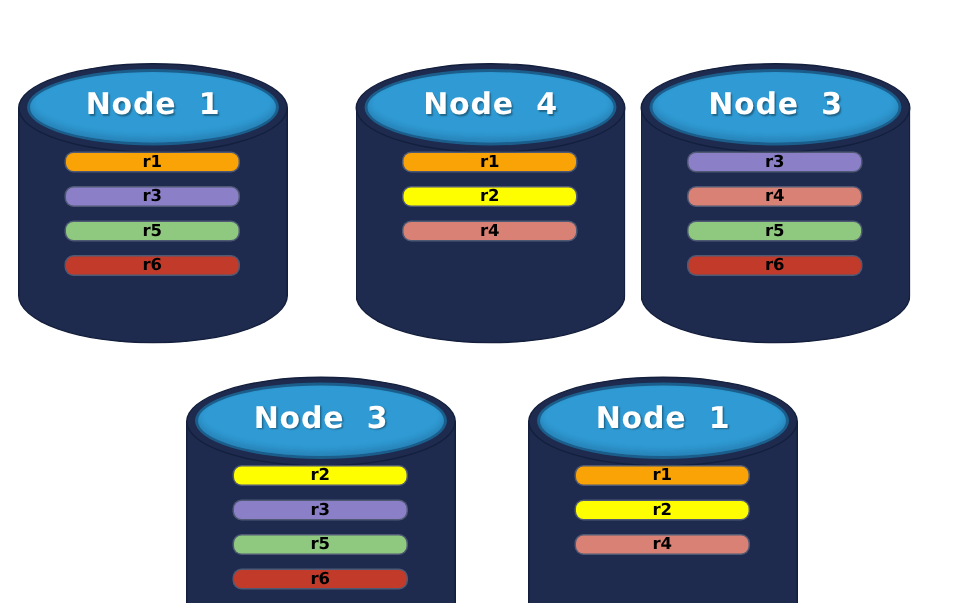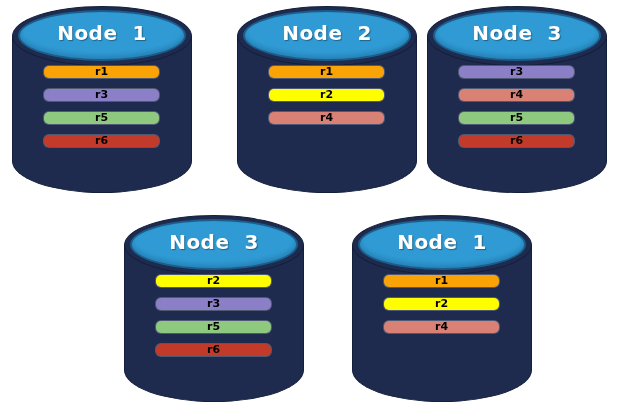--- a/index.html
+++ b/index.html
@@ -10,21 +10,21 @@
     --label-color:#FFFFFF;
     --bar-text:#000000;
   }
   *{margin:0;padding:0;box-sizing:border-box;}
   body{
     width:638px;height:402px;
     background:#FFFFFF;
     font-family:"DejaVu Sans","Liberation Sans",sans-serif;
     position:relative;overflow:hidden;
   }
-  .canvas{position:absolute;inset:0;}
+  .canvas{position:absolute;inset:0;margin-top:36px;}
   .cylinder{
     position:absolute;
     width:180px;height:187px;
   }
   .node-0{left:12px;top:6px;}
   .node-1{left:237px;top:6px;}
   .node-2{left:427px;top:6px;}
   .node-3{left:124px;top:215px;}
   .node-4{left:352px;top:215px;}
   .cyl-body{
@@ -89,21 +89,21 @@
         <div class="bar" style="background: rgb(139, 127, 199);">r3</div>
         <div class="bar" style="background: rgb(143, 201, 127);">r5</div>
         <div class="bar" style="background: rgb(194, 59, 42);">r6</div>
       </div>
   </div>
 
   <div class="cylinder node-1">
     <div class="cyl-body"></div>
     <div class="cyl-top-rim"></div>
     <div class="cyl-top-face"></div>
-    <div class="node-label">Node  2</div>
+    <div class="node-label">Node  4</div>
     <div class="records-list">
         <div class="bar" style="background: rgb(249, 163, 6);">r1</div>
         <div class="bar" style="background: rgb(254, 254, 0);">r2</div>
         <div class="bar" style="background: rgb(216, 129, 116);">r4</div>
       </div>
   </div>
 
   <div class="cylinder node-2">
     <div class="cyl-body"></div>
     <div class="cyl-top-rim"></div>

